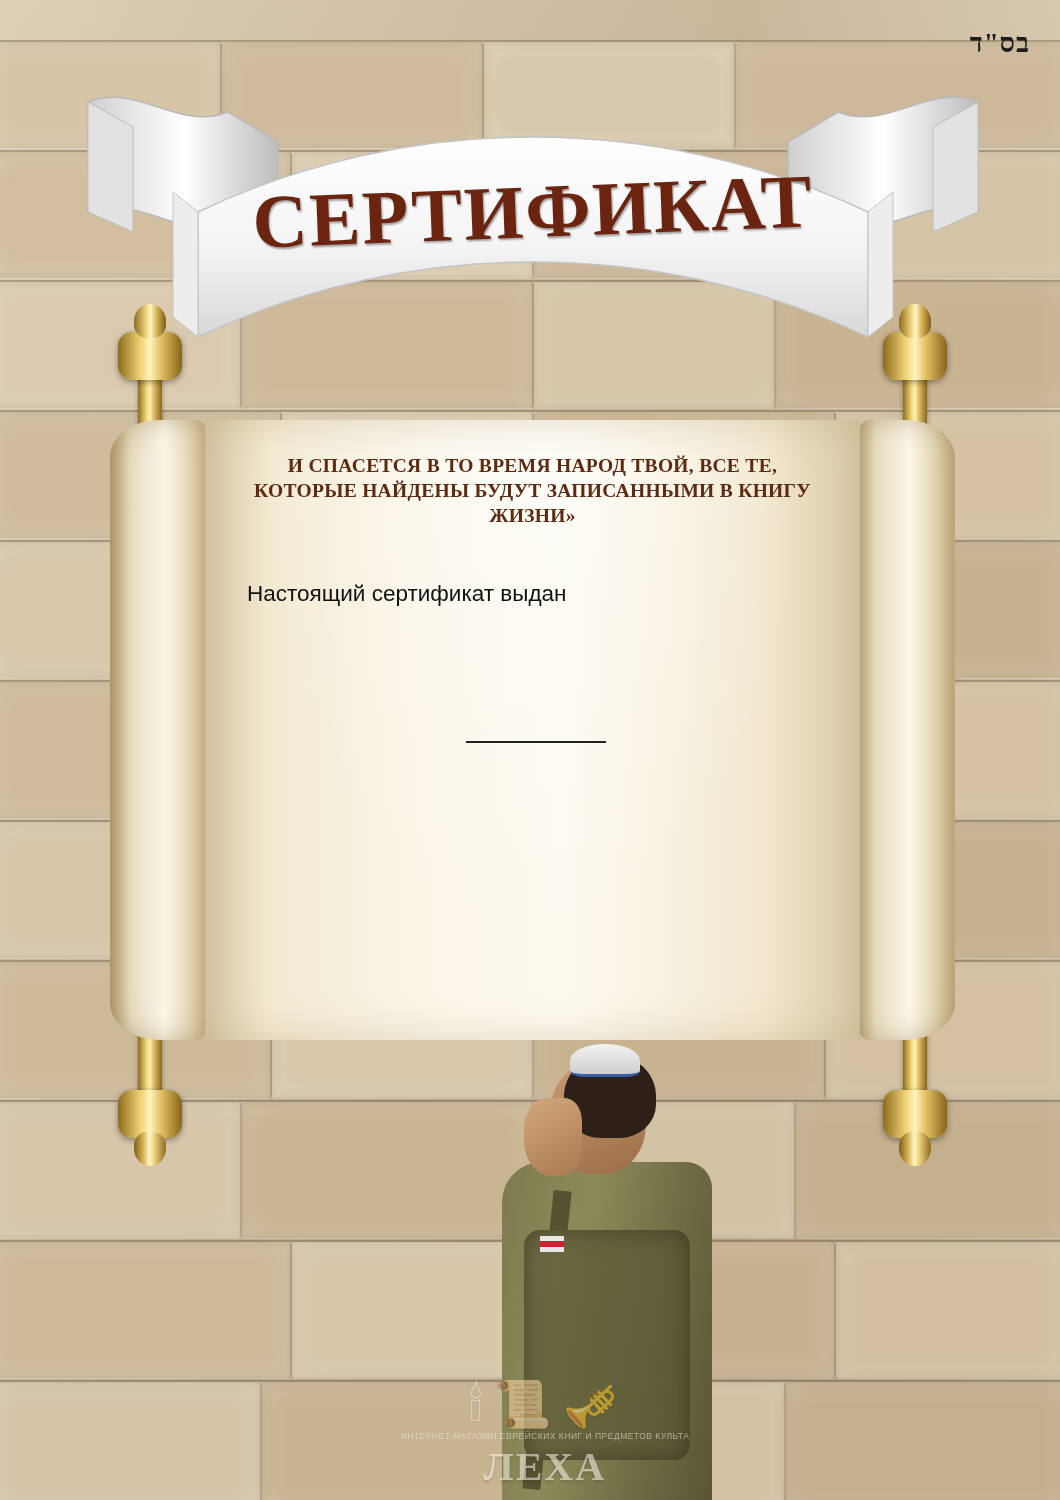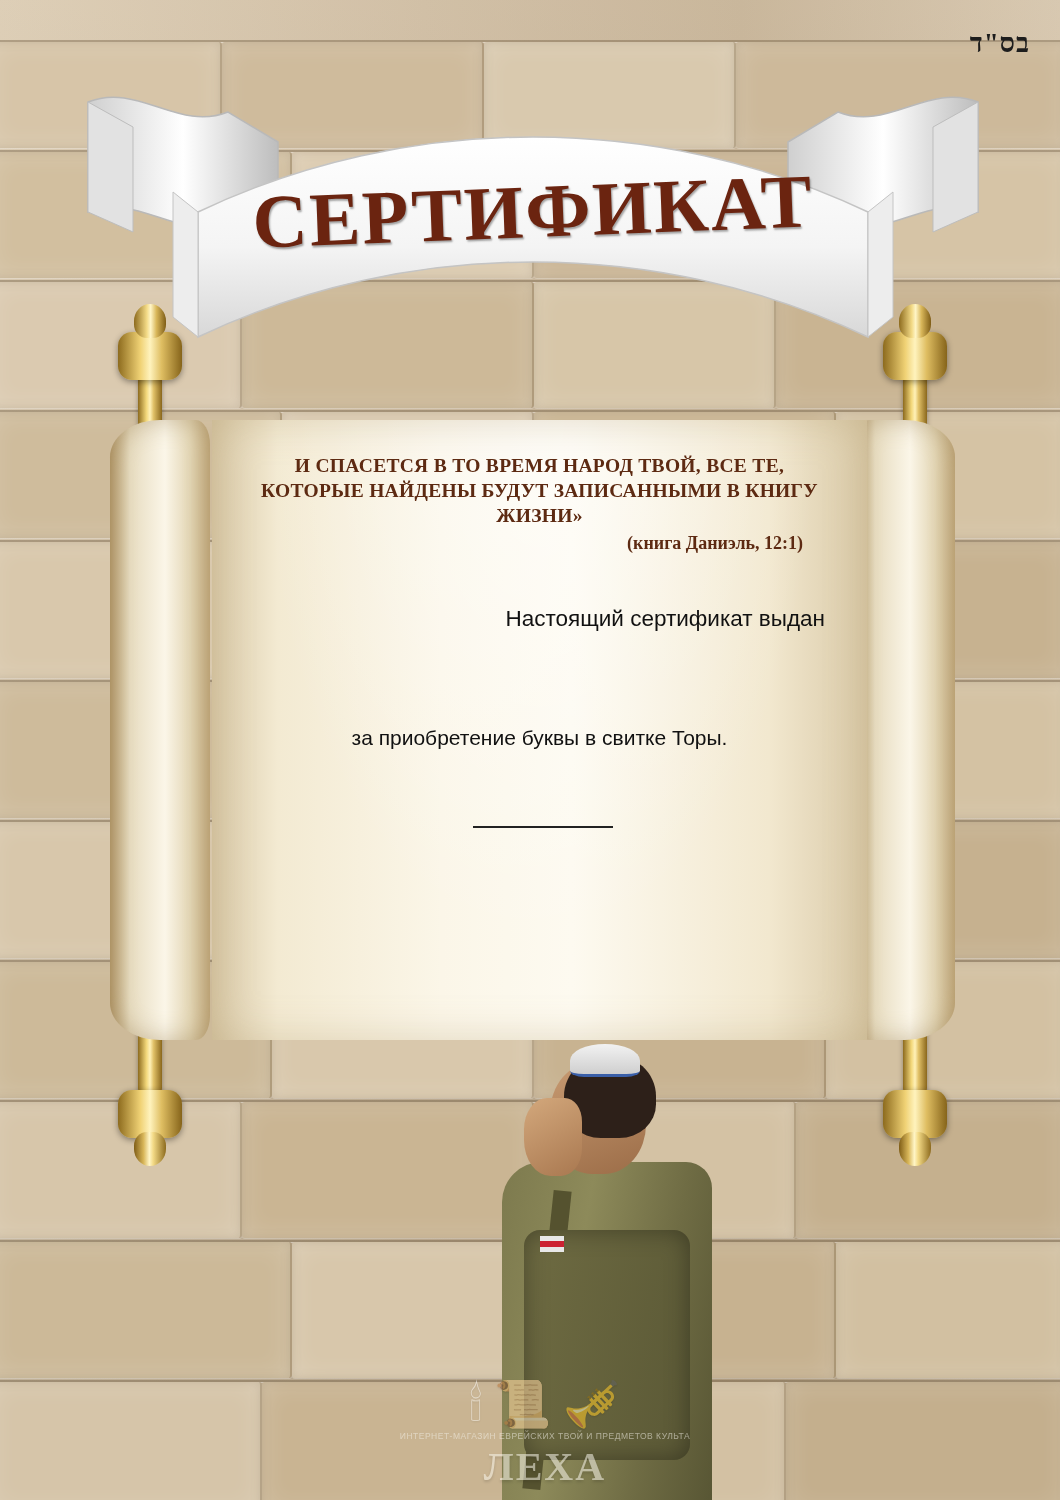--- a/index.html
+++ b/index.html
@@ -87,21 +87,20 @@
   .parchment {
     position: absolute;
     top: 110px;
     left: 95px;
     width: 655px;
     height: 620px;
     background:
       radial-gradient(ellipse at 50% 0%, rgba(255,255,255,0.55), rgba(255,255,255,0) 60%),
       linear-gradient(90deg, #d8c8a6 0%, #f3ead2 10%, #fbf6e8 35%, #fdfaf0 55%, #f2e8cf 85%, #d9c9a7 100%);
     box-shadow: inset 0 0 40px rgba(176,152,106,0.35);
-    margin-left: 7px;
   }
   .parchment-text {
     position: absolute;
     inset: 0;
     padding: 34px 42px;
     box-sizing: border-box;
   }
   .verse {
     text-align: center;
     font-family: "Liberation Serif", serif;
@@ -115,21 +114,21 @@
     margin-top: 4px;
     text-align: right;
     padding-right: 22px;
     font-family: "Liberation Serif", serif;
     font-weight: bold;
     font-size: 18px;
     color: #5d2a12;
   }
   .issued {
     margin-top: 52px;
-    text-align: right;
+    text-align: left;
     font-size: 22.5px;
     color: #111;
   }
   .blank-name {
     height: 58px;
   }
   .purchase {
     margin-top: 36px;
     text-align: center;
     font-size: 21px;
@@ -456,26 +455,24 @@
       <div class="cap top"></div>
       <div class="cap bottom"></div>
     </div>
 
     <div class="curl left"></div>
     <div class="curl right"></div>
 
     <div class="parchment">
       <div class="parchment-text">
         <div class="verse">И СПАСЕТСЯ В ТО ВРЕМЯ НАРОД ТВОЙ, ВСЕ ТЕ, КОТОРЫЕ НАЙДЕНЫ БУДУТ ЗАПИСАННЫМИ В КНИГУ ЖИЗНИ»</div>
-        <div class="verse-source">(книга Даниэль, 12:1)</div>
 
         <div class="issued">Настоящий сертификат выдан</div>
         <div class="blank-name"></div>
 
-        <div class="purchase">за приобретение буквы в свитке Торы.</div>
 
 
         <div class="bringing">
           <span class="rule"></span>
         </div>
       </div>
     </div>
   </div>
 
   <div class="soldier">
@@ -488,17 +485,17 @@
     <div class="s-kippah"></div>
     <div class="s-hand"></div>
   </div>
 
   <div class="watermark">
     <div class="wm-icons">
       <span>🕯</span>
       <span>📜</span>
       <span>🎺</span>
     </div>
-    <div class="wm-line">ИНТЕРНЕТ-МАГАЗИН ЕВРЕЙСКИХ ТВОЙ И ПРЕДМЕТОВ КУЛЬТА</div>
+    <div class="wm-line">ИНТЕРНЕТ-МАГАЗИН ЕВРЕЙСКИХ КНИГ И ПРЕДМЕТОВ КУЛЬТА</div>
     <div class="wm-brand">ЛЕХА</div>
   </div>
 
 </div>
 
 </body></html>

